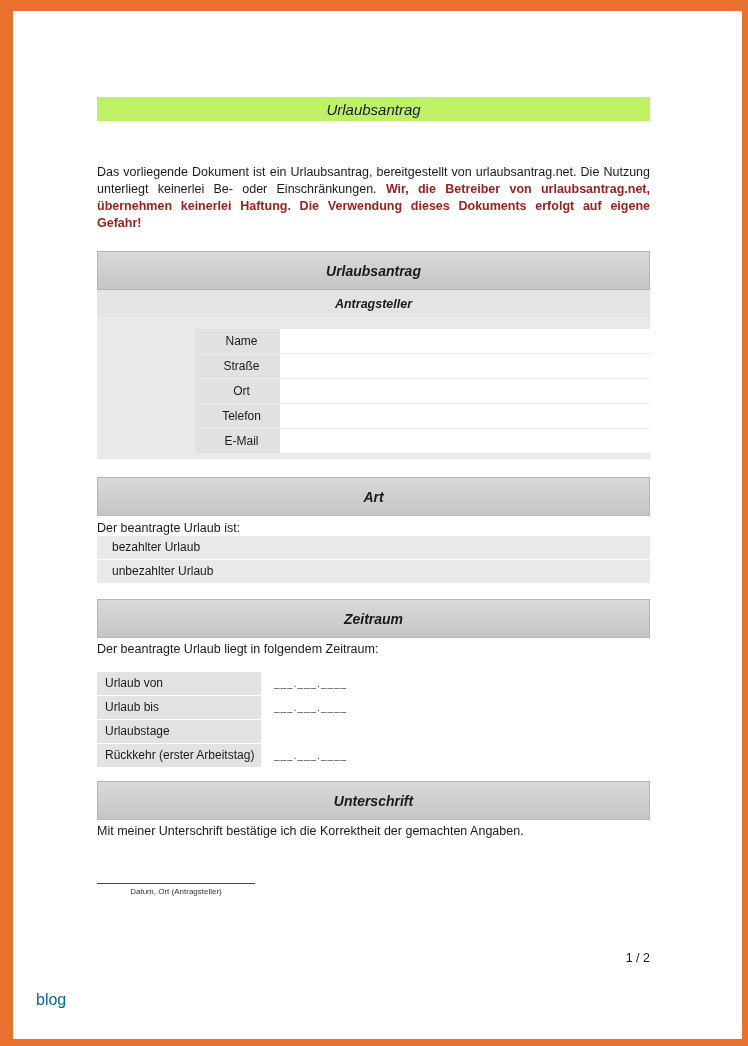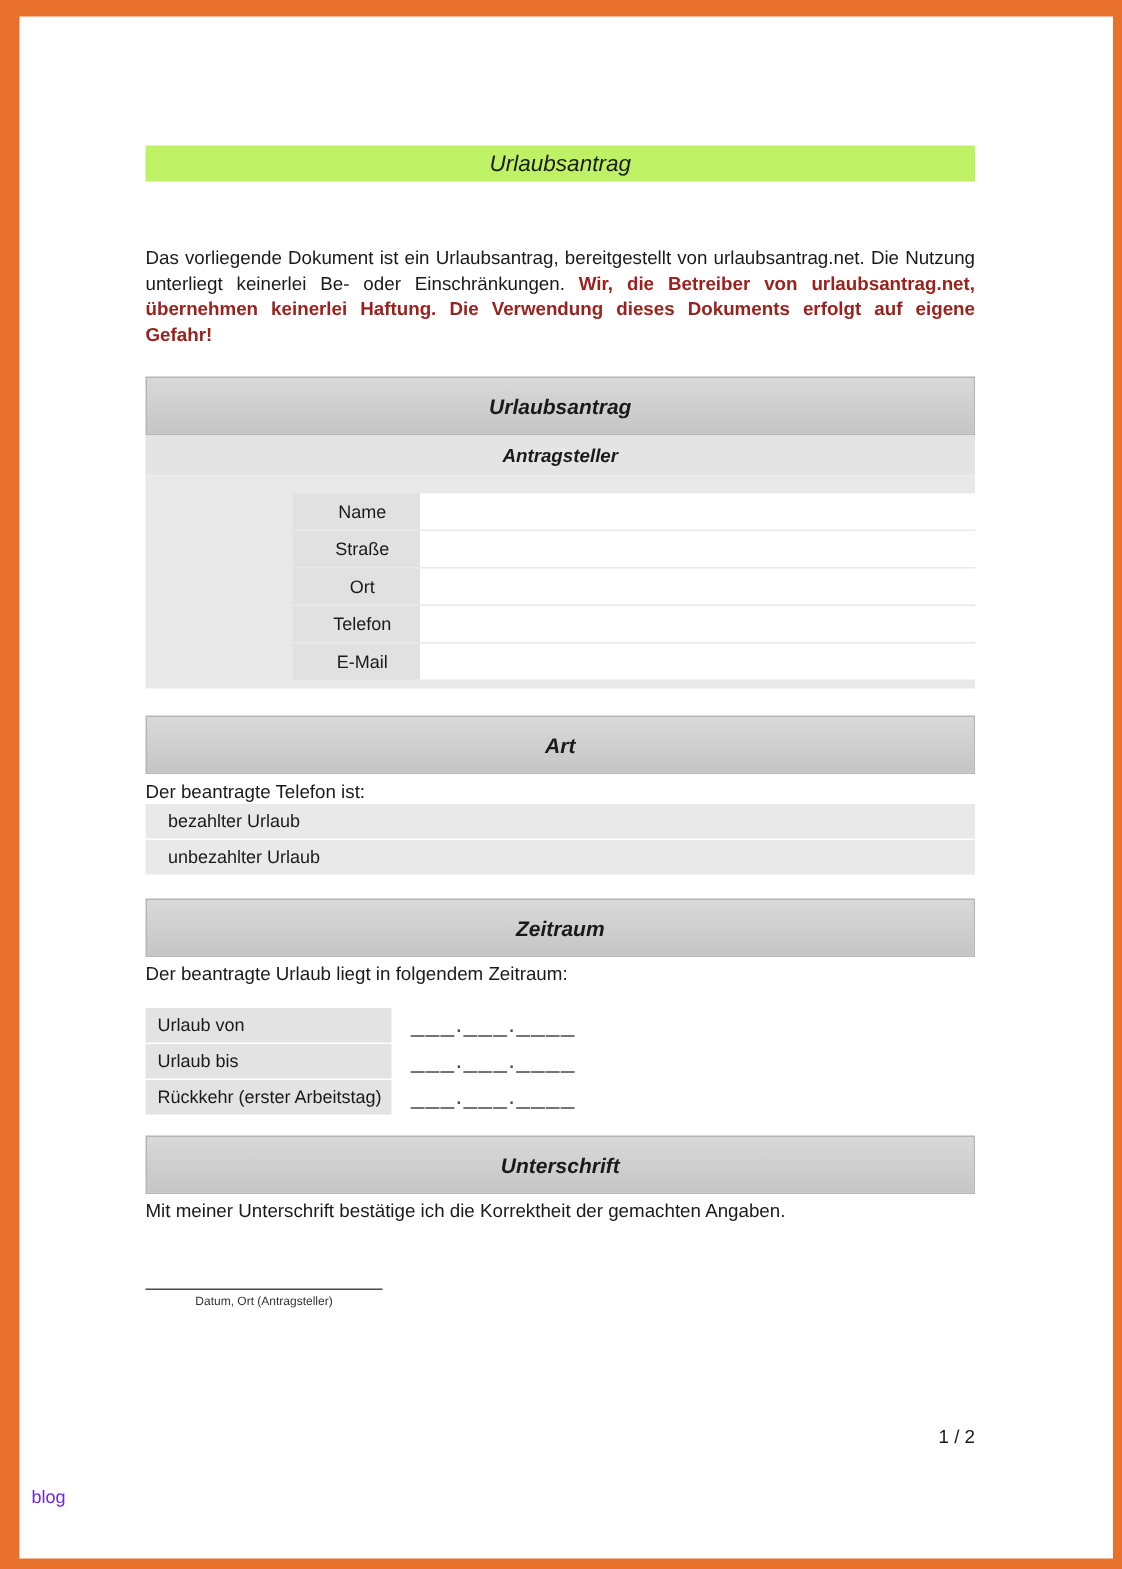--- a/index.html
+++ b/index.html
@@ -70,37 +70,37 @@
   }
 
   .ztable { margin-top: 15px; }
   .zrow { display: flex; height: 23px; margin-bottom: 1px; }
   .zlabel {
     width: 164px; background: #e3e3e3; line-height: 23px;
     padding-left: 8px; font-size: 12px;
   }
   .zvalue {
     flex: 1; line-height: 23px; padding-left: 13px;
-    font-size: 16px; color: #4a4a4a; letter-spacing: 1px;
+    font-size: 10px; color: #4a4a4a; letter-spacing: 1px;
   }
 
   .signature { margin-top: 44px; width: 158px; }
   .signature-line { border-top: 1px solid #4a4a4a; height: 0; }
   .signature-caption {
     margin-top: 3px; font-size: 8px; color: #333;
     text-align: center; width: 158px;
   }
 
   .page-number {
     position: absolute; right: 0; top: 951px; font-size: 12.5px;
   }
 
   .watermark {
-    position: absolute; left: 21px; top: 991px;
-    font-size: 12px; color: #6d28d9; z-index: 6;
+    position: absolute; left: 36px; top: 991px;
+    font-size: 16px; color: #0369a1; z-index: 6;
   }
 </style>
 </head>
 <body>
 
 <div class="frame top"></div>
 <div class="frame left"></div>
 <div class="frame right"></div>
 <div class="frame bottom"></div>
 
@@ -142,21 +142,21 @@
     </div>
     <div class="drow">
       <div class="dlabel">E-Mail</div>
       <div class="dvalue"></div>
     </div>
   </div>
 
   <div class="section-bar mt18">
     <span>Art</span>
   </div>
-  <p class="lead art">Der beantragte Telefon ist:</p>
+  <p class="lead art">Der beantragte Urlaub ist:</p>
   <div class="options">
     <div class="option-row">
       <span>bezahlter Urlaub</span>
     </div>
     <div class="option-row">
       <span>unbezahlter Urlaub</span>
     </div>
   </div>
 
   <div class="section-bar mt16">
@@ -166,20 +166,24 @@
   <div class="ztable">
     <div class="zrow">
       <div class="zlabel">Urlaub von</div>
       <div class="zvalue">___.___.____</div>
     </div>
     <div class="zrow">
       <div class="zlabel">Urlaub bis</div>
       <div class="zvalue">___.___.____</div>
     </div>
     <div class="zrow">
+      <div class="zlabel">Urlaubstage</div>
+      <div class="zvalue"></div>
+    </div>
+    <div class="zrow">
       <div class="zlabel">Rückkehr (erster Arbeitstag)</div>
       <div class="zvalue">___.___.____</div>
     </div>
   </div>
 
   <div class="section-bar mt14">
     <span>Unterschrift</span>
   </div>
   <p class="lead sign">Mit meiner Unterschrift bestätige ich die Korrektheit der gemachten Angaben.</p>
 

